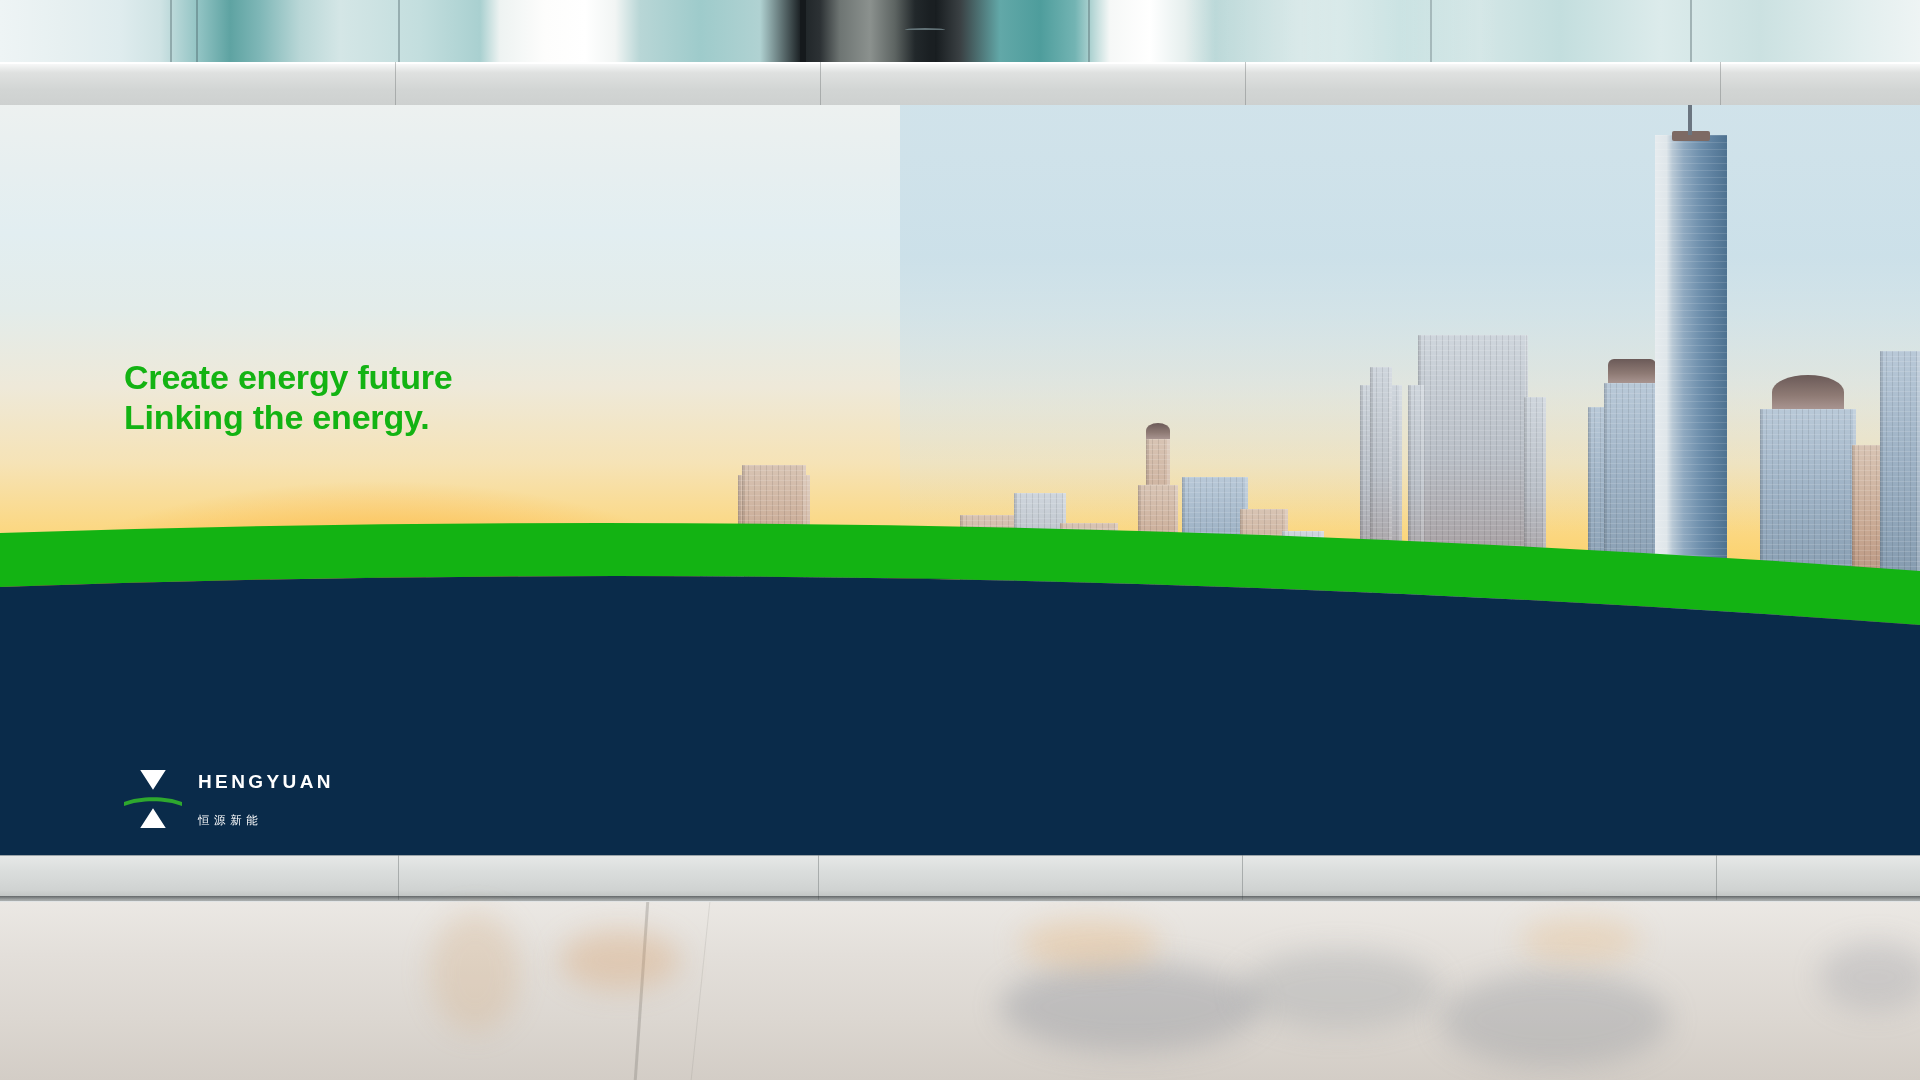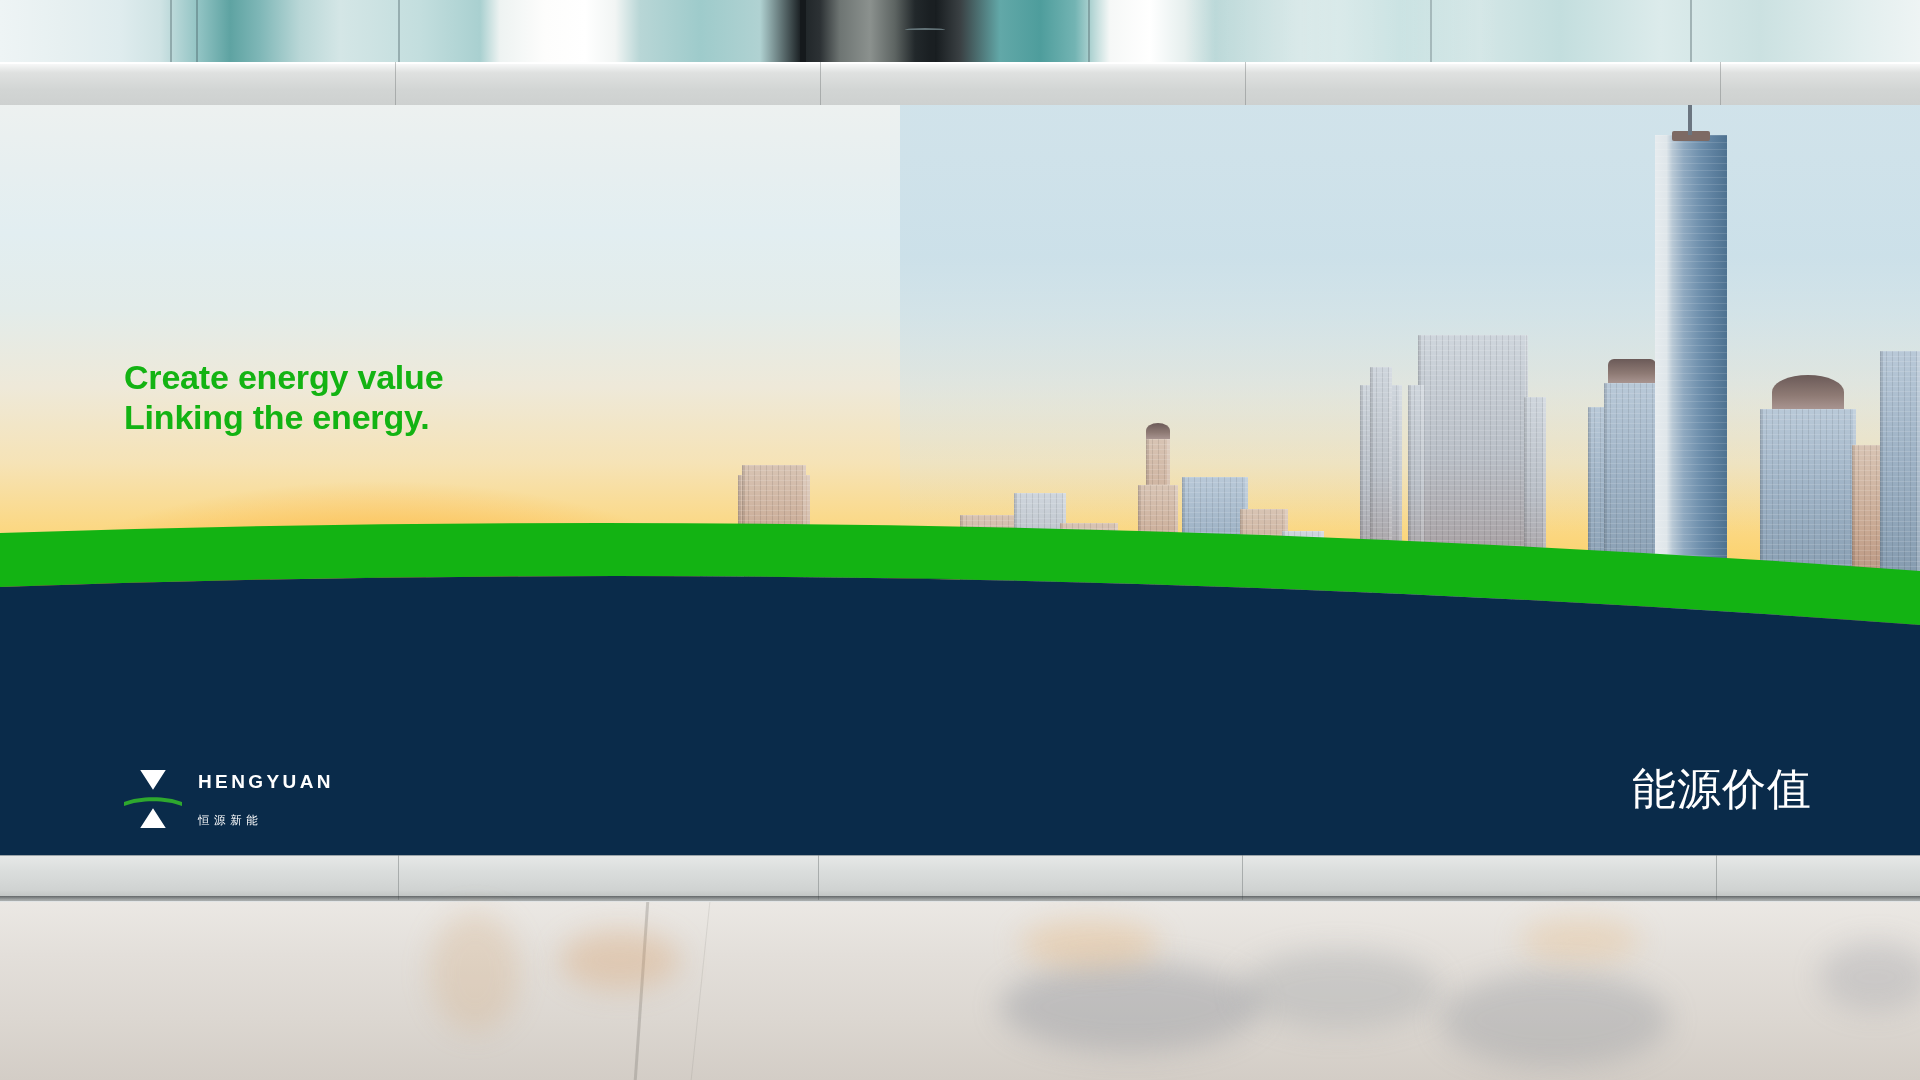--- a/index.html
+++ b/index.html
@@ -397,38 +397,37 @@
 
     <svg class="green-band" viewBox="0 0 1920 750" preserveAspectRatio="none">
       <path d="M0,428 Q960,396 1920,466 L1920,520 Q960,448 0,482 Z" fill="#13B313"></path>
     </svg>
 
     <svg class="navy-band" viewBox="0 0 1920 750" preserveAspectRatio="none">
       <path d="M0,482 Q960,448 1920,520 L1920,750 L0,750 Z" fill="#0A2B4A"></path>
     </svg>
 
     <div class="tagline" style="color:#13B313">
-      <span class="tagline-line">Create energy value</span>
+      <span class="tagline-line">Create energy future</span>
       <span class="tagline-line">Linking the energy.</span>
     </div>
 
     <div class="logo-lockup">
       <svg class="logo-mark" viewBox="0 0 100 100">
         <rect x="0" y="0" width="100" height="100" rx="4" fill="#FFFFFF"></rect>
         <path d="M28,0 L50,34 L72,0 L100,0 L100,100 L72,100 L50,66 L28,100 L0,100 L0,0 Z" fill="#0A2B4A"></path>
         <path d="M-2,56 C26,44 74,44 102,56 L102,63 C74,51 26,51 -2,63 Z" fill="#2EA82E"></path>
       </svg>
       <div class="logo-text">
         <span class="logo-word">HENGYUAN</span>
         <span class="logo-cn">恒源新能</span>
       </div>
     </div>
 
     <div class="cn-headline">
-      <span class="cn-line">能源价值</span>
     </div>
 
   </div>
 
   <div class="ledge-bottom"></div>
   <div class="ledge-bottom-seam" style="left:398px;top:855px"></div>
   <div class="ledge-bottom-seam" style="left:818px;top:855px"></div>
   <div class="ledge-bottom-seam" style="left:1242px;top:855px"></div>
   <div class="ledge-bottom-seam" style="left:1716px;top:855px"></div>
   <div class="ledge-shadow"></div>

